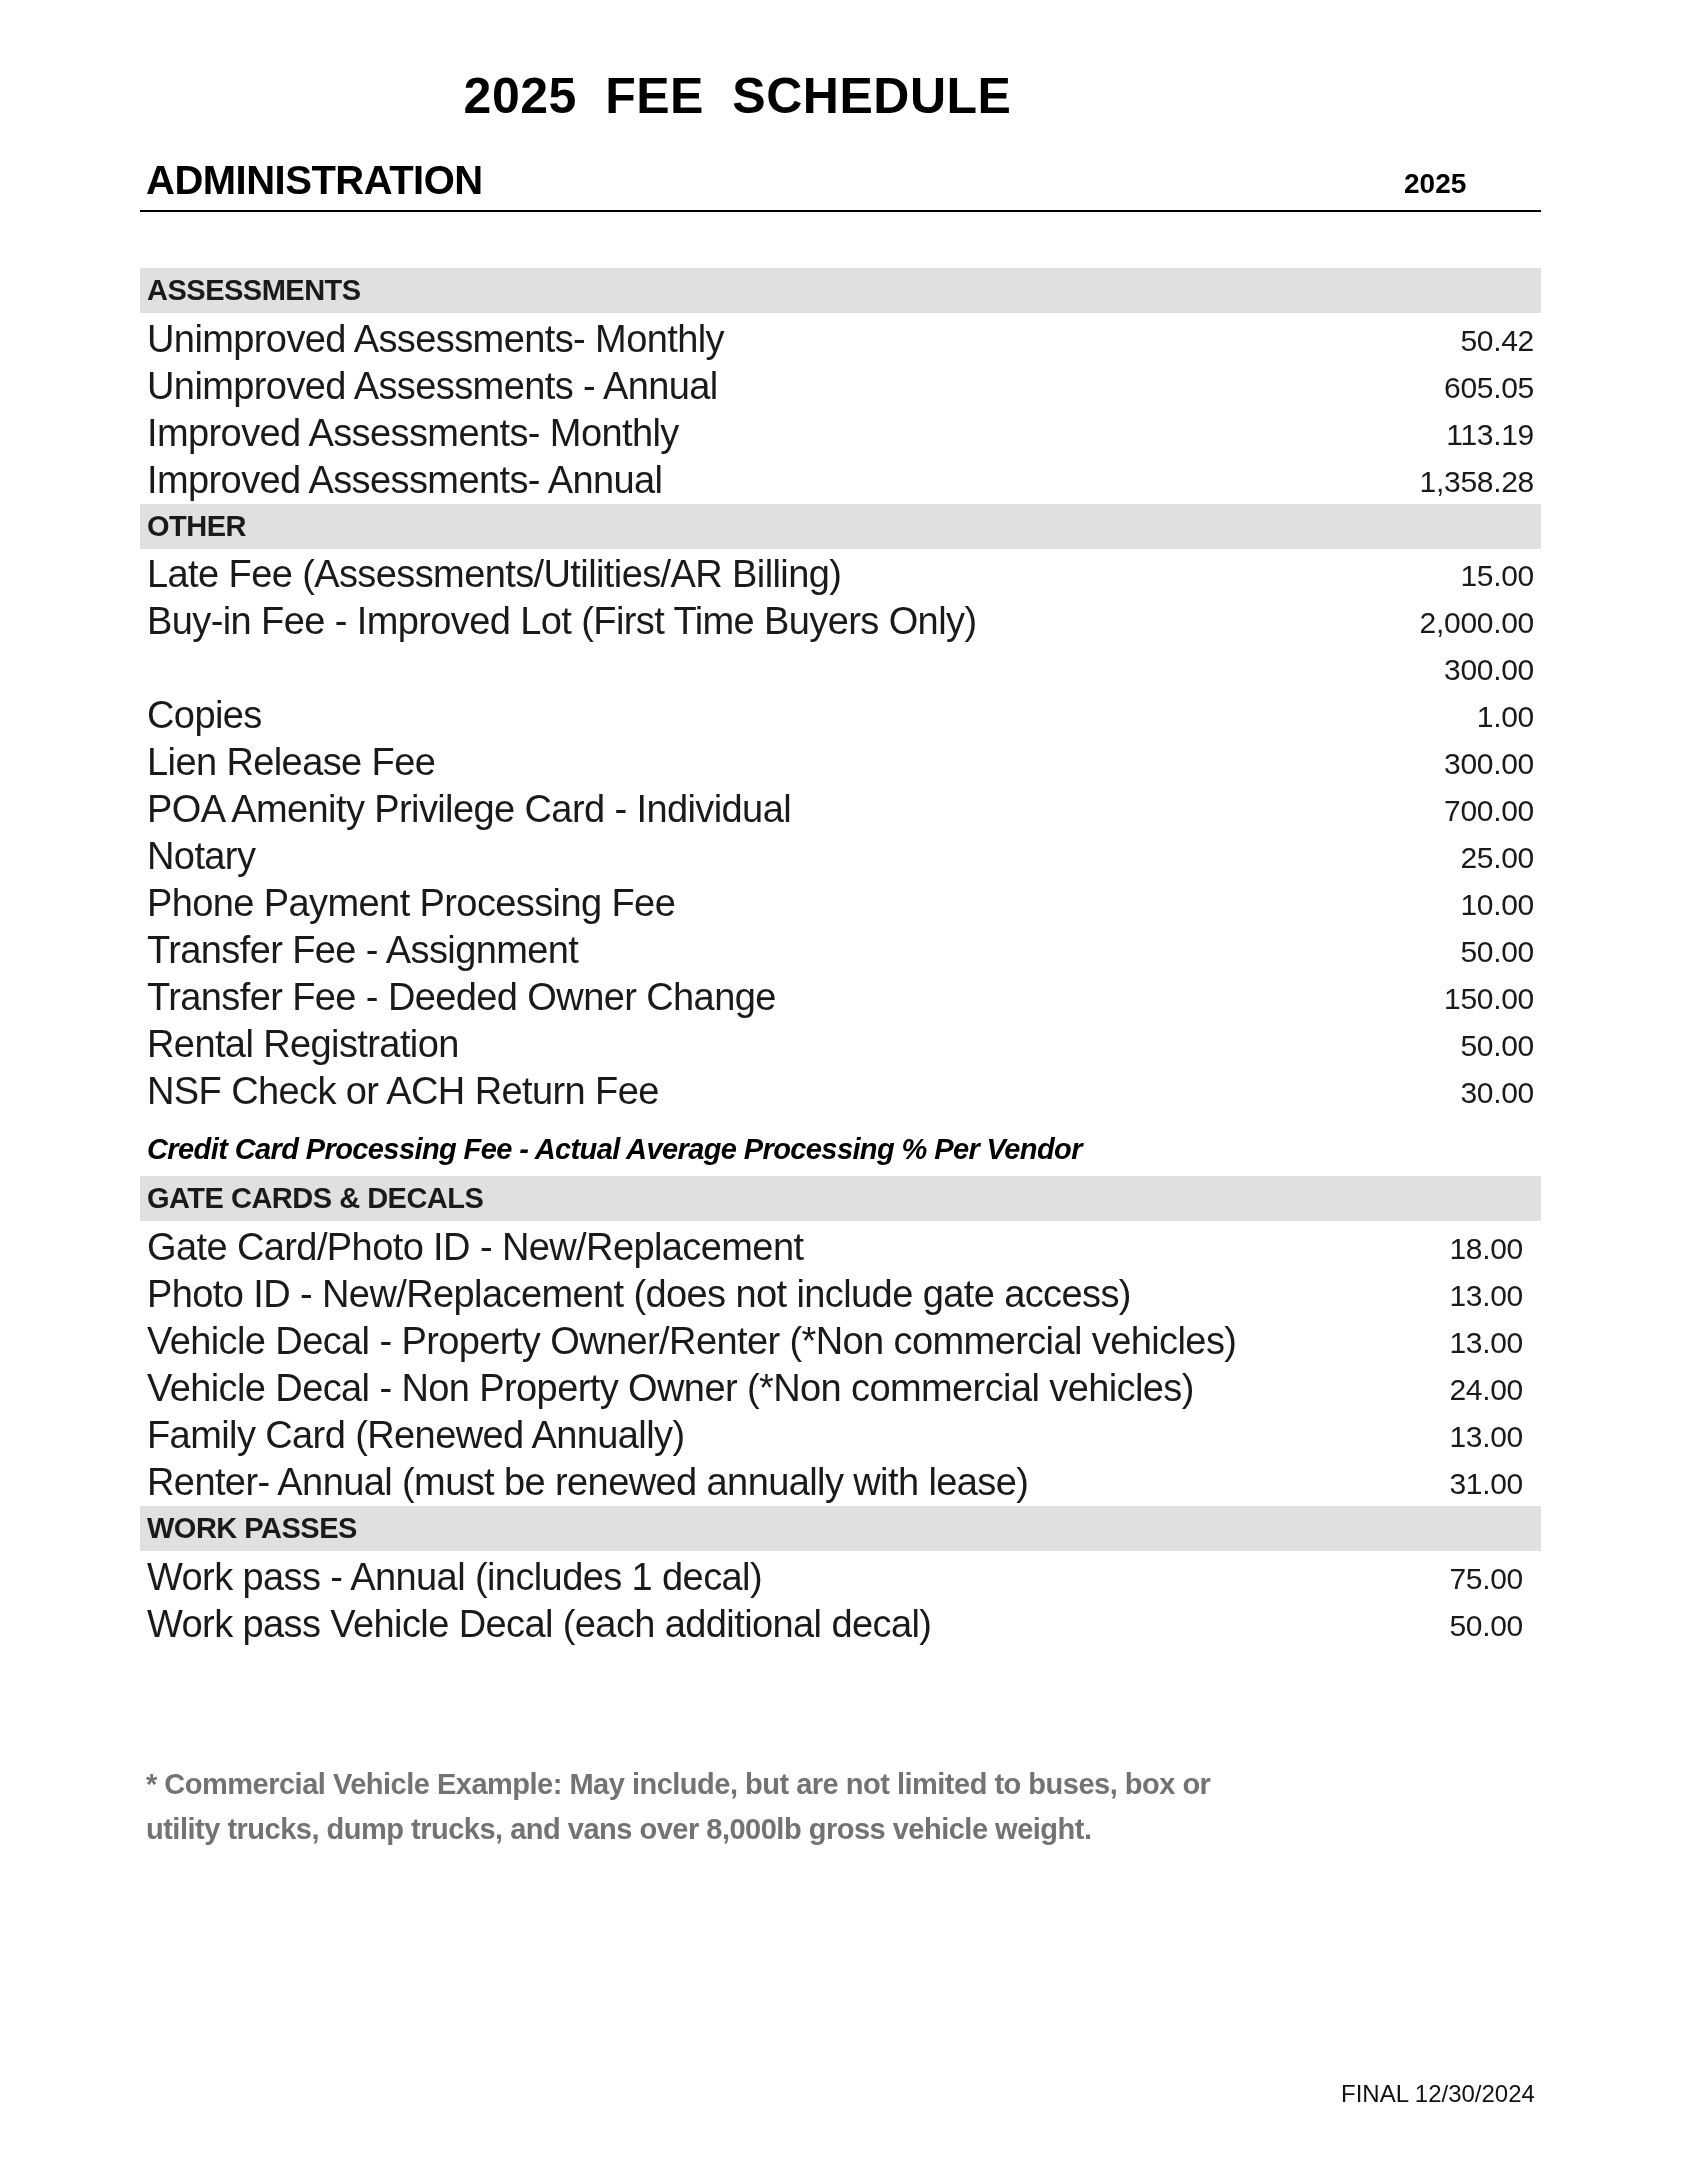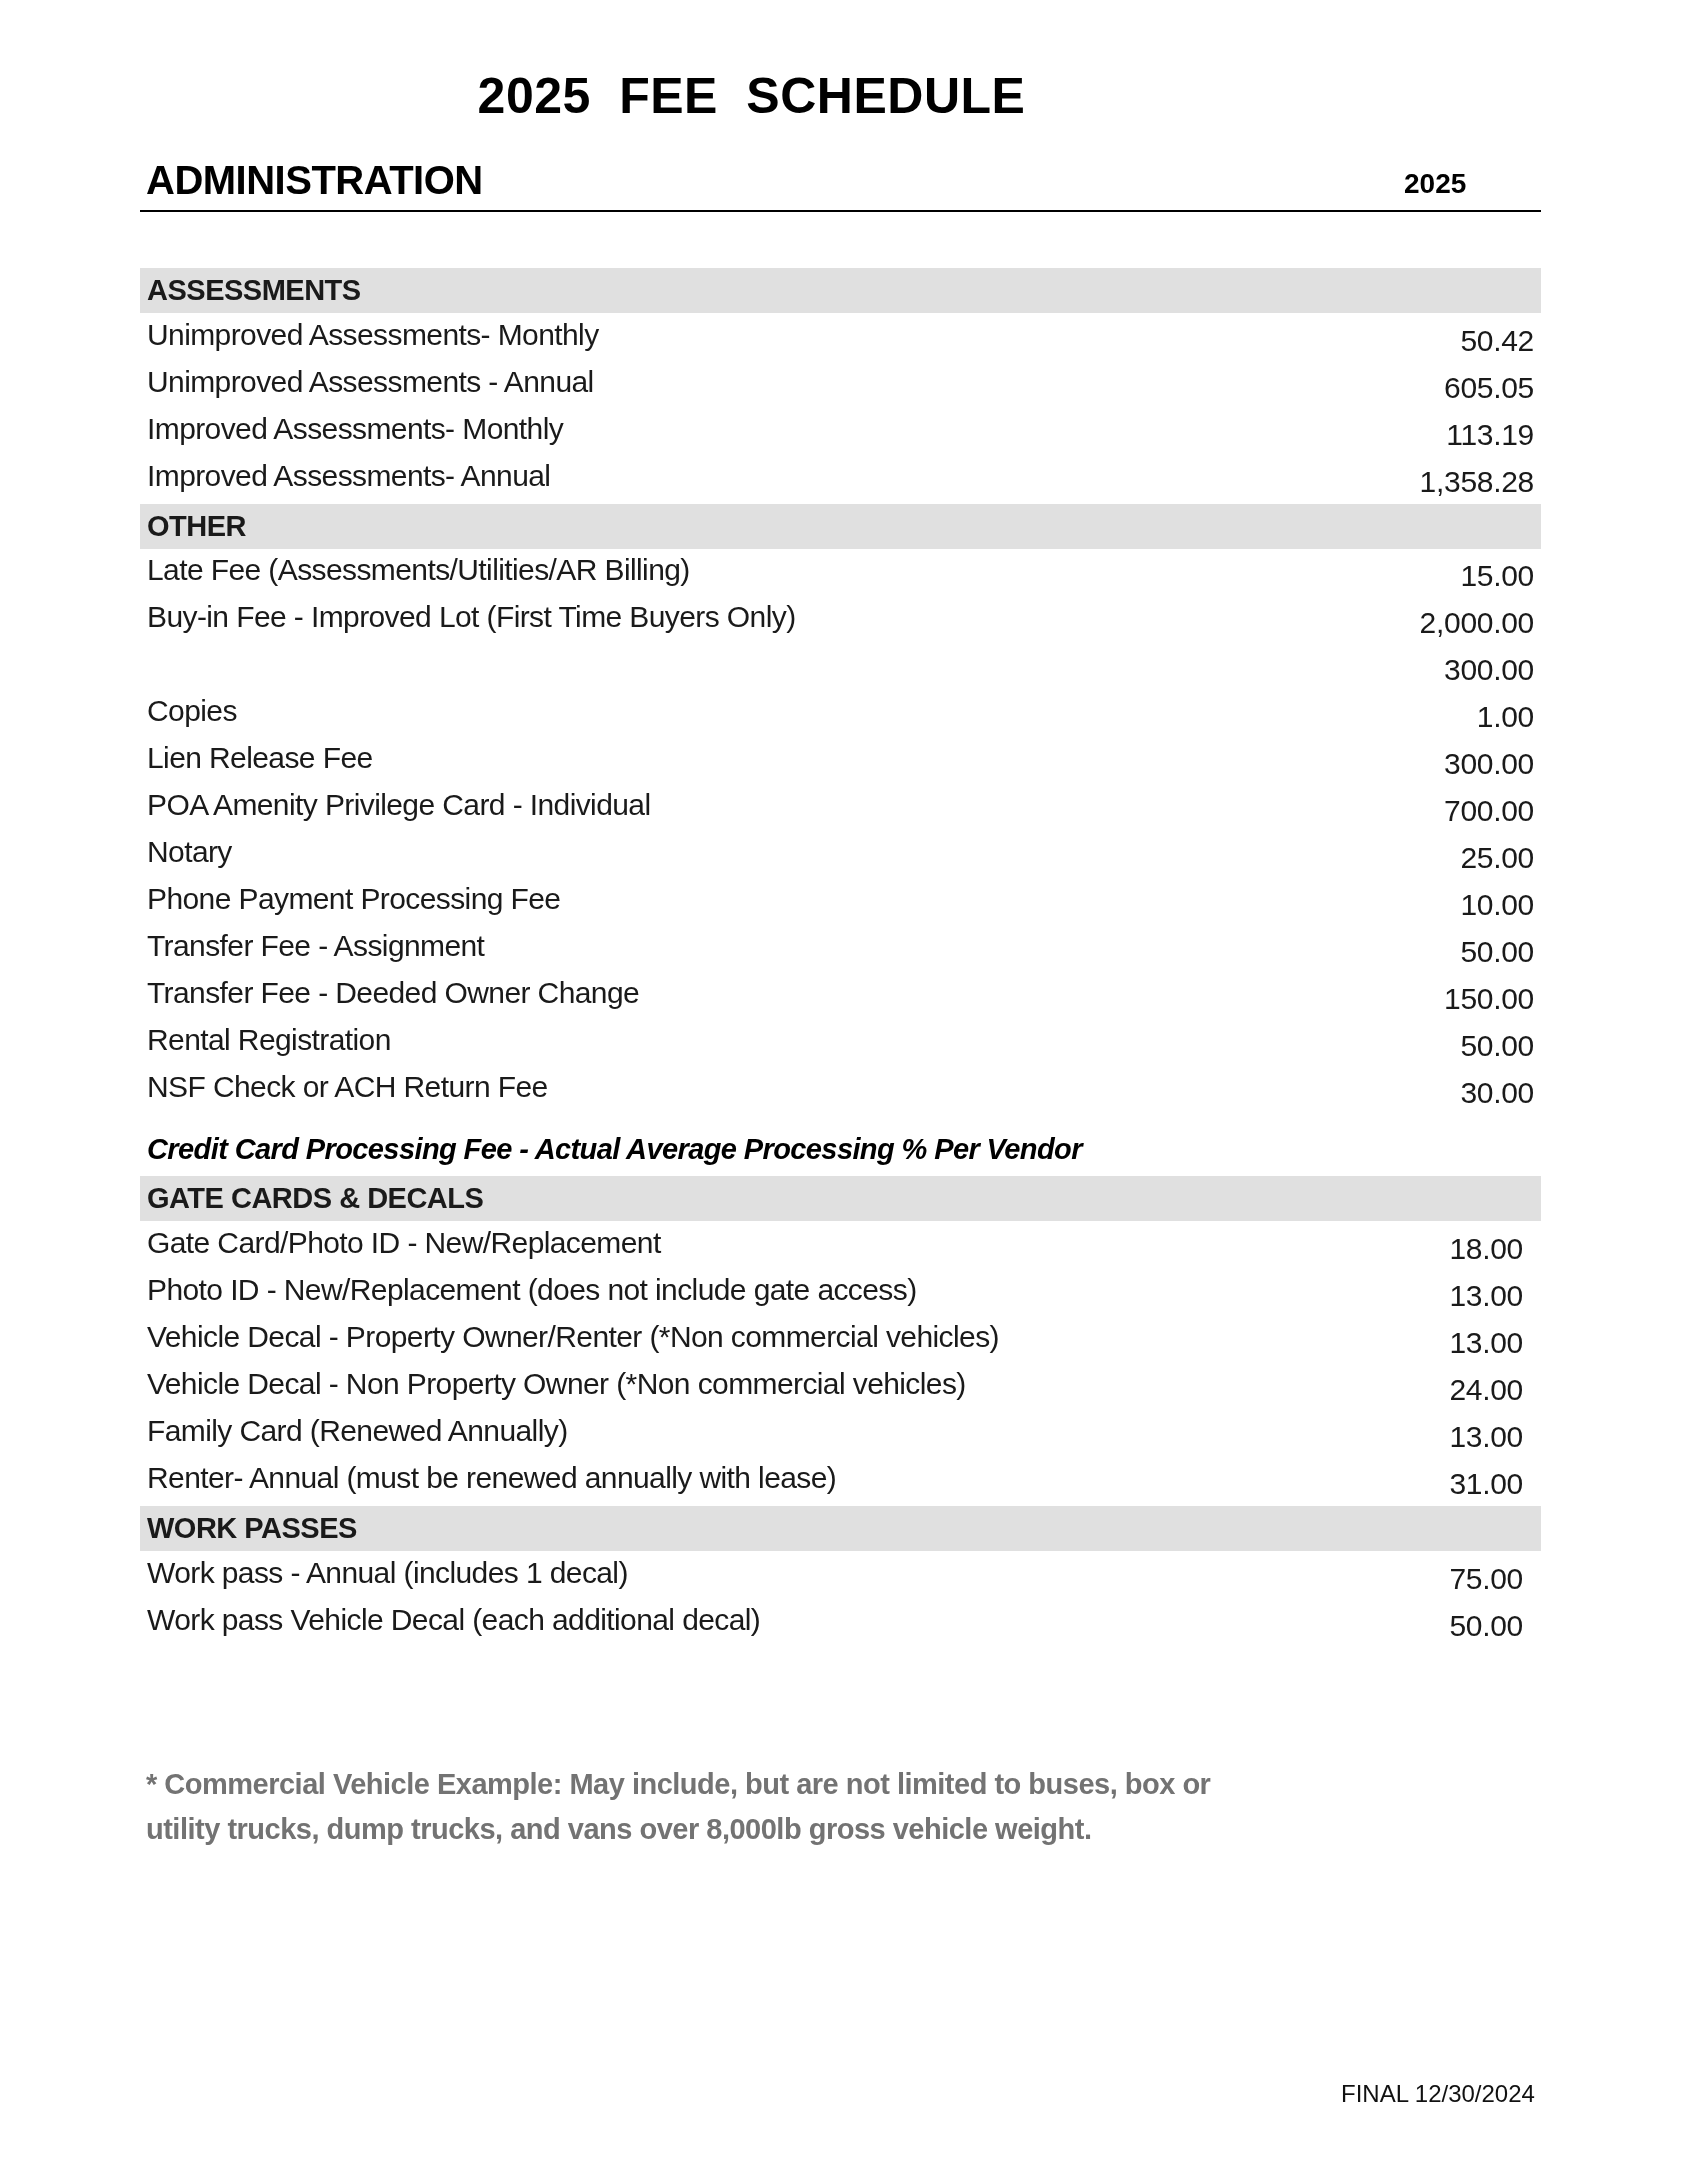--- a/index.html
+++ b/index.html
@@ -1,28 +1,28 @@
 <!DOCTYPE html>
 <html><head>
 <meta charset="utf-8">
 <style>
   html, body { margin:0; padding:0; background:#ffffff; }
   body { width:1683px; height:2178px; position:relative; overflow:hidden;
          font-family:"Liberation Sans", "DejaVu Sans", sans-serif; color:#000; }
-  .title { position:absolute; top:67px; left:18px; width:1467px; text-align:center;
+  .title { position:absolute; top:67px; left:4px; width:1467px; text-align:center;
            font-size:50px; font-weight:bold; word-spacing:14px; letter-spacing:0.5px; }
   .section-title { position:absolute; left:146px; top:158px; font-size:40px; font-weight:bold; letter-spacing:-0.5px; }
   .col-head { position:absolute; left:1404px; top:168px; font-size:28px; font-weight:bold; }
   .rule { position:absolute; left:140px; top:210px; width:1401px; height:2px; background:#000; }
 
   .table { position:absolute; left:140px; top:268px; width:1401px; }
   .row { position:relative; height:47px; }
   .band { background:#e0e0e0; height:45px; margin-bottom:2.7px; }
   .band .label { font-weight:bold; font-size:29px; top:6px; letter-spacing:-0.5px; }
-  .label { position:absolute; left:7px; top:2px; font-size:30px; letter-spacing:-0.6px; white-space:nowrap; color:#1a1a1a; }
+  .label { position:absolute; left:7px; top:2px; font-size:38px; letter-spacing:-0.6px; white-space:nowrap; color:#1a1a1a; }
   .value { position:absolute; right:7px; top:8px; font-size:30px; letter-spacing:-0.3px; color:#1a1a1a; }
   .gate .value { right:18px; }
   .note-row { height:61px; position:relative;font-style:italic; }
   .note-row .label { top:18px; font-weight:bold; font-size:29px; letter-spacing:-0.6px; color:#000; }
 
   .footnote { position:absolute; left:146px; top:1762px; width:1238px; font-size:29px; font-weight:bold;
               line-height:45px; letter-spacing:-0.5px; color:#737373; }
   .footer { position:absolute; left:1341px; top:2080px; font-size:24px; color:#111; }
 </style>
 </head>

